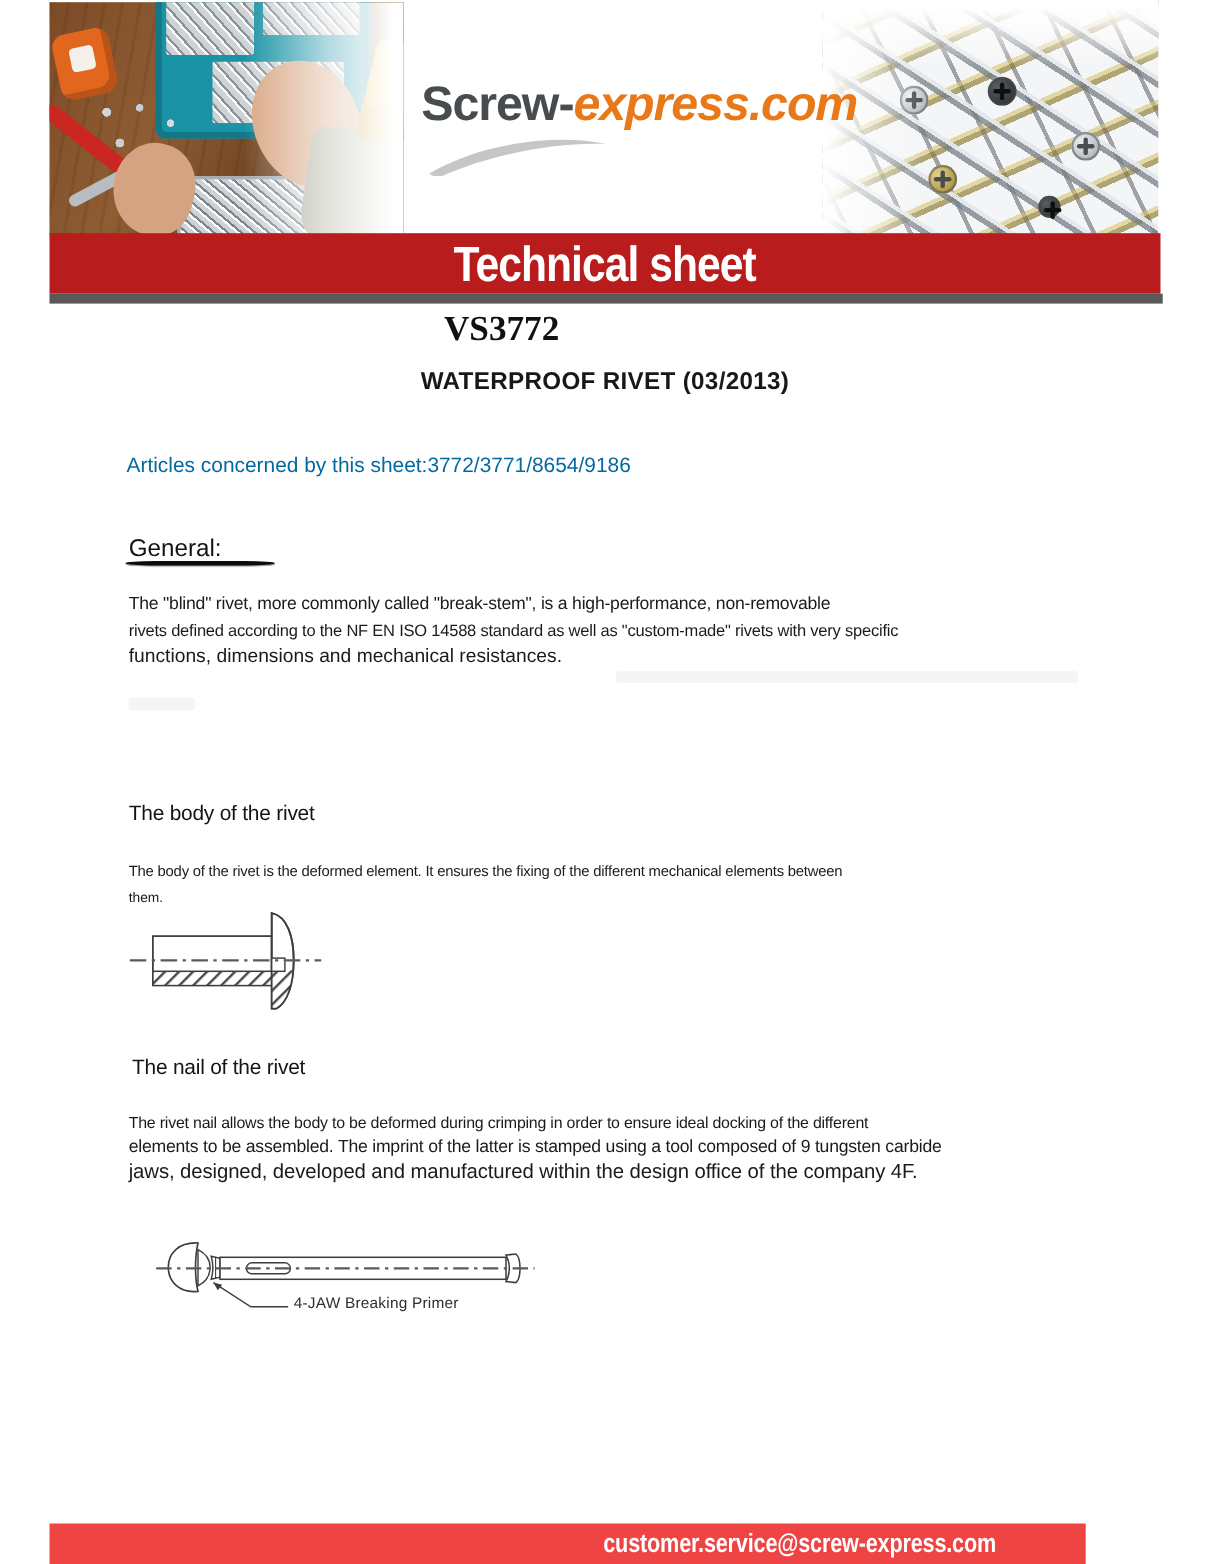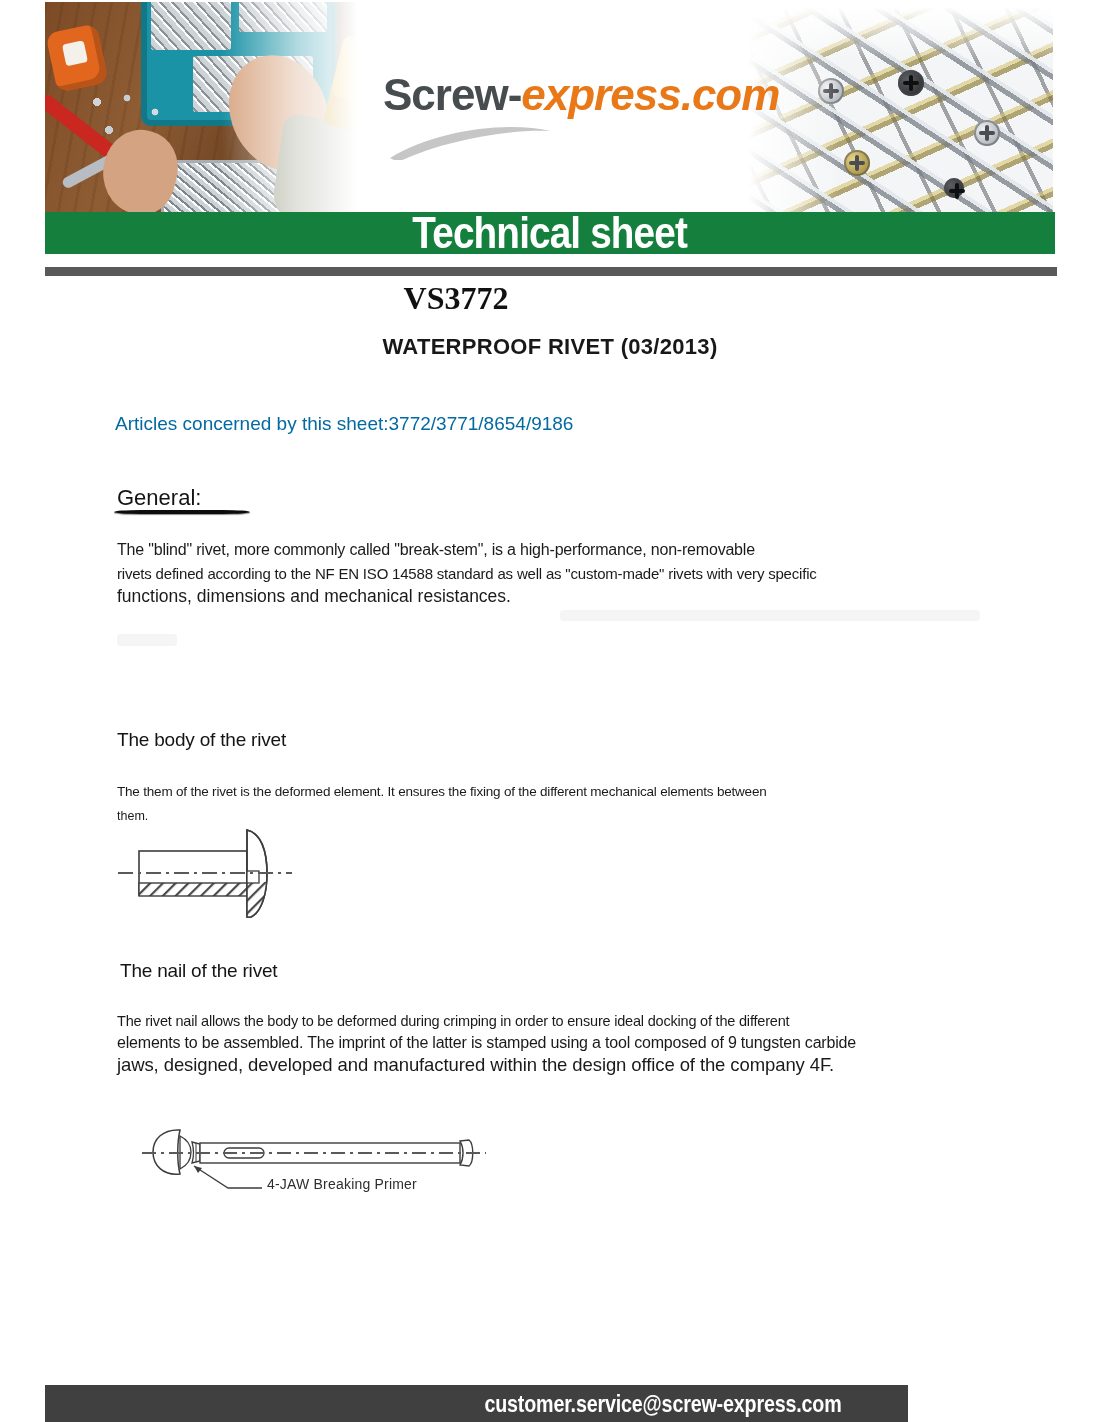--- a/index.html
+++ b/index.html
@@ -53,21 +53,21 @@
   .shead.brass{background:radial-gradient(circle at 35% 35%,#e6d489,#937c2c);}
 
   
   .logo{position:absolute;left:383px;top:70px;width:345px;height:110px;}
   .logo .wordmark{font-size:44px;font-weight:bold;letter-spacing:-1px;white-space:nowrap;}
   .logo .prefix{color:#474c4f;}
   .logo .suffix{color:#e87818;font-style:italic;}
   .logo svg{position:absolute;left:5px;top:46px;}
 
   
-  .banner{position:absolute;left:45px;top:212px;width:1010px;height:42px;background:#15803d;
+  .banner{position:absolute;left:45px;top:212px;width:1010px;height:55px;background:#b91c1c;
           display:flex;align-items:center;justify-content:center;}
   .banner span{display:inline-block;color:#ffffff;font-size:45px;font-weight:bold;
           transform:scaleX(.86);letter-spacing:-1px;}
   .banner-shadow{position:absolute;left:45px;top:267px;width:1012px;height:9px;background:#595959;}
 
   
   .doc-code{position:absolute;left:0;top:280px;width:912px;margin:0;text-align:center;
             font-family:"Liberation Serif",serif;font-size:32px;font-weight:bold;color:#111;}
   .doc-subtitle{position:absolute;left:0;top:334px;width:1100px;margin:0;text-align:center;
             font-size:22px;font-weight:bold;letter-spacing:.3px;color:#181818;}
@@ -104,22 +104,22 @@
   .ghost2{left:117px;top:634px;width:60px;height:12px;}
 
   
   .diagram{position:absolute;}
   .diagram-body{left:110px;top:820px;width:235px;height:122px;}
   .diagram-nail{left:128px;top:1118px;width:410px;height:100px;}
   .diagram svg{display:block;}
   .nail-label{position:absolute;left:139px;top:58px;font-size:14px;color:#2e2e2e;letter-spacing:.2px;white-space:nowrap;}
 
   
-  .footer{position:absolute;left:45px;top:1385px;width:863px;height:37px;background:#404040;
-          display:flex;align-items:center;justify-content:flex-end;padding-right:0;box-sizing:border-box;}
+  .footer{position:absolute;left:45px;top:1385px;width:942px;height:37px;background:#ef4444;
+          display:flex;align-items:center;justify-content:flex-end;padding-right:15px;box-sizing:border-box;}
   .footer span{display:inline-block;color:#ffffff;font-size:24px;font-weight:bold;
           transform:scaleX(.82);transform-origin:right center;margin-right:66px;letter-spacing:-.2px;}
 </style>
 </head>
 <body>
 
 <div class="page">
 
   <div class="photo photo-left">
     <div class="pl-el organizer">
@@ -170,21 +170,21 @@
     <div class="t16">The "blind" rivet, more commonly called "break-stem", is a high-performance, non-removable</div>
     <div class="t15b">rivets defined according to the NF EN ISO 14588 standard as well as "custom-made" rivets with very specific</div>
     <div class="t17">functions, dimensions and mechanical resistances.</div>
   </div>
 
   <div class="ghost ghost1"></div>
   <div class="ghost ghost2"></div>
 
   <h3 class="sec-heading h4 body-heading">The body of the rivet</h3>
   <div class="para body-para">
-    <div class="t13">The them of the rivet is the deformed element. It ensures the fixing of the different mechanical elements between</div>
+    <div class="t13">The body of the rivet is the deformed element. It ensures the fixing of the different mechanical elements between</div>
     <div class="t12">them.</div>
   </div>
 
   <div class="diagram diagram-body">
     <svg width="235" height="122" viewBox="0 0 235 122">
       <defs>
         <pattern id="hatchA" width="9" height="9" patternUnits="userSpaceOnUse" patternTransform="rotate(45)">
           <rect width="9" height="9" fill="#ffffff"></rect>
           <line x1="1" y1="0" x2="1" y2="9" stroke="#4a4a4a" stroke-width="2.4"></line>
         </pattern>

